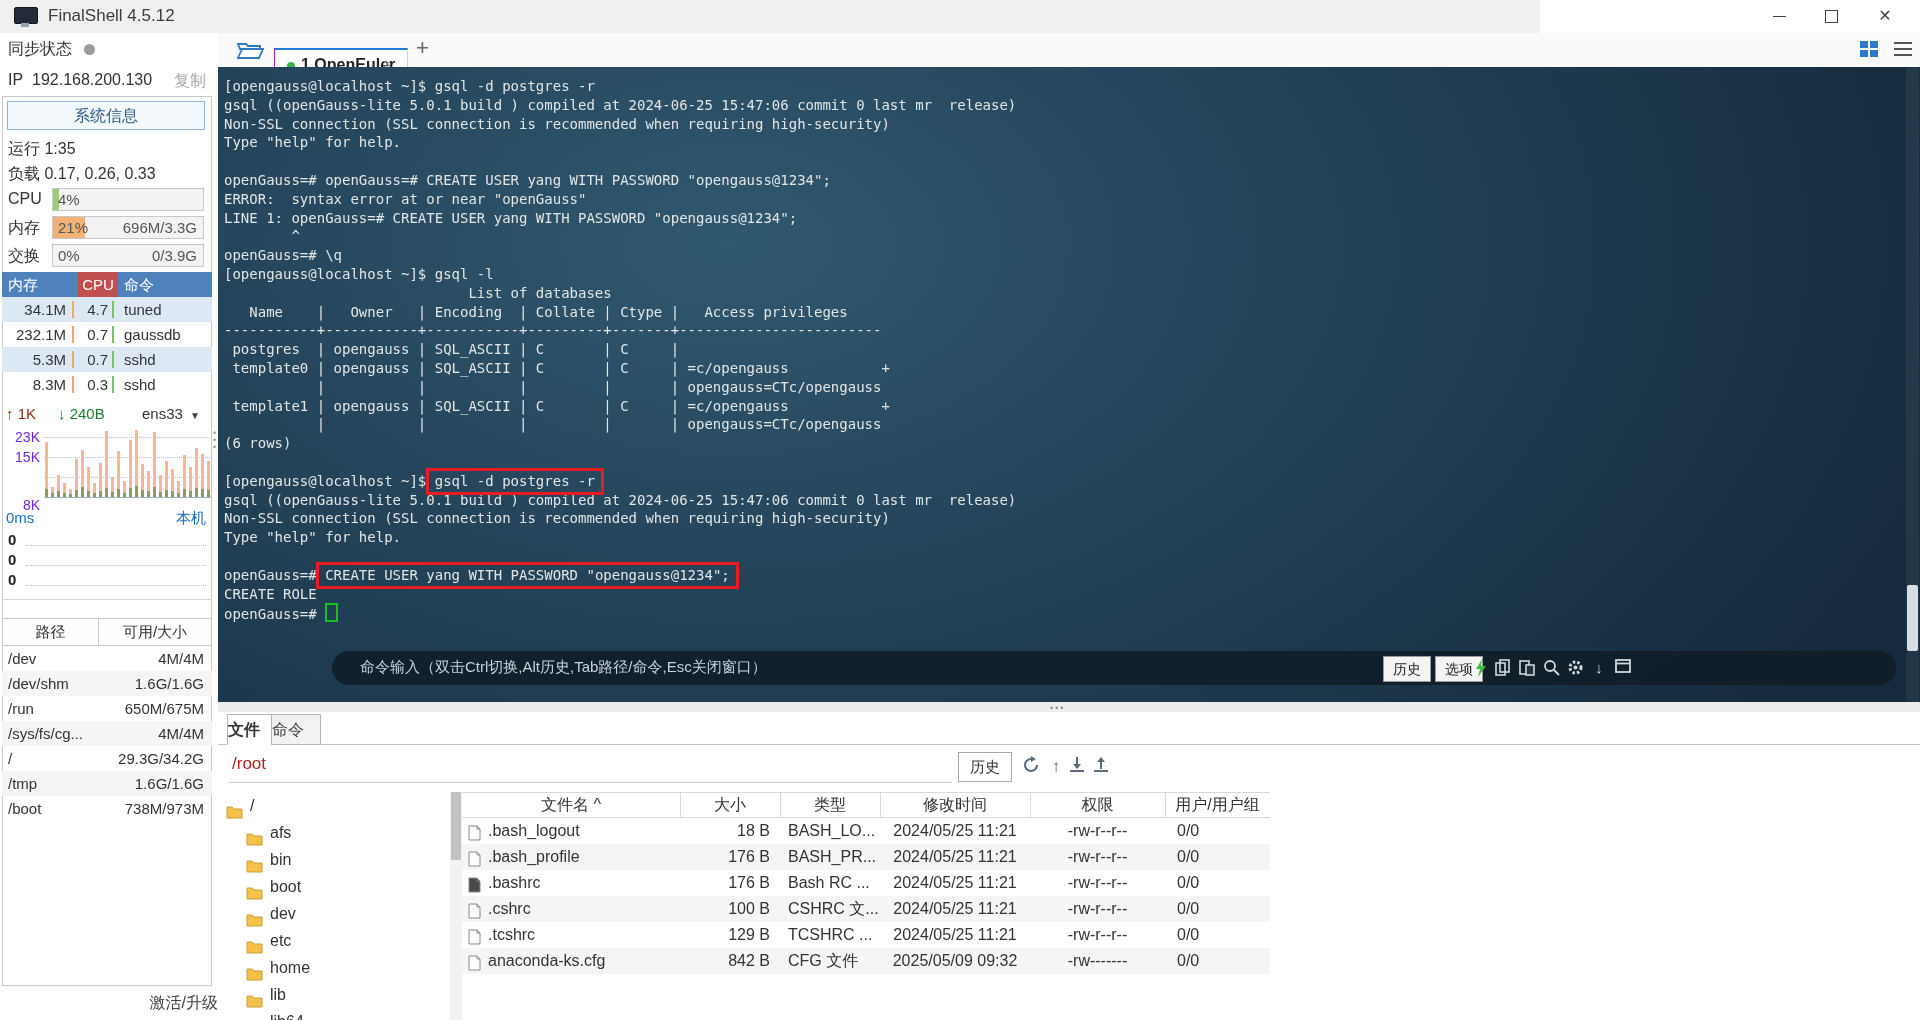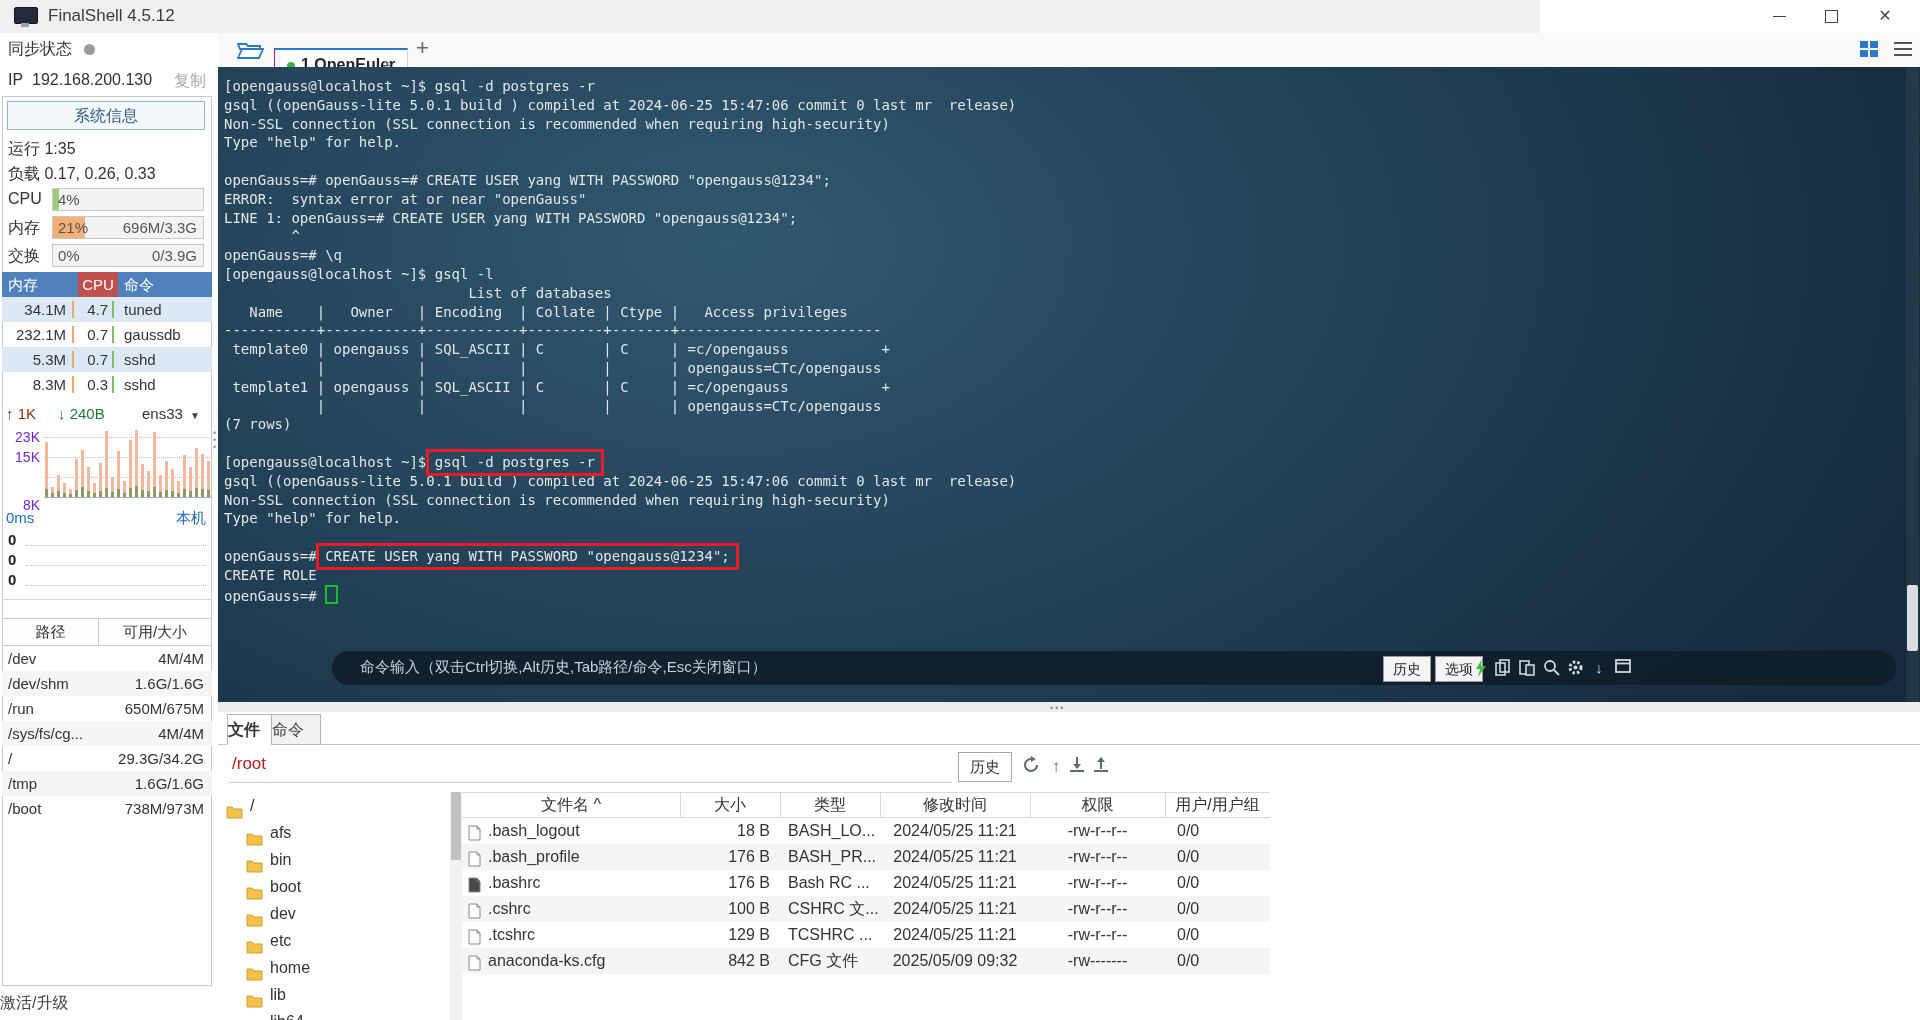--- a/index.html
+++ b/index.html
@@ -65,21 +65,21 @@
   .pingrow .pline{position:absolute;left:26px;right:6px;top:14px;border-top:1px dotted #b9c2c9;}
   .sep{left:2px;width:210px;border-top:1px solid #d5d5d5;}
   
   .disk{left:2px;top:585px;width:210px;font-size:15px;}
   .dhead{position:relative;height:26px;line-height:26px;border:1px solid #c6c6c6;background:#fdfdfd;}
   .dh0{position:absolute;left:0;width:95px;text-align:center;border-right:1px solid #c6c6c6;}
   .dh1{position:absolute;left:96px;right:0;text-align:center;}
   .drow{position:relative;height:25px;line-height:25px;}
   .drow:nth-child(even){background:#f5f5f5;}
   .dc0{position:absolute;left:6px;} .dc1{position:absolute;right:8px;}
-  .activate{left:0;top:960px;width:218px;text-align:left;color:#444;}
+  .activate{left:0;top:960px;width:218px;text-align:right;color:#444;}
   
   .tabstrip{left:218px;top:33px;width:1702px;height:34px;background:#fafafa;border-bottom:1px solid #dcdcdc;}
   .openfolder{left:18px;top:6px;width:28px;height:22px;}
   .tab{left:56px;top:15px;width:132px;height:33px;background:#fff;border-left:1px solid #a21caf;
        border-right:1px solid #d0d0d0;border-top:2px solid #1f7ad4;}
   .tabdot{position:absolute;left:12px;top:12px;width:8px;height:8px;border-radius:50%;background:#38b24a;}
   .tablabel{position:absolute;left:26px;top:6px;font-size:16px;font-weight:bold;color:#222;}
   .tabclose{position:absolute;left:108px;top:5px;font-size:15px;color:#999;}
   .tabplus{left:198px;top:2px;font-size:22px;color:#666;}
   .layout-icon{left:1642px;top:8px;width:20px;height:18px;}
@@ -428,25 +428,26 @@
         <div class="tline"></div>
         <div class="tline">openGauss=# openGauss=# CREATE USER yang WITH PASSWORD "opengauss@1234";</div>
         <div class="tline">ERROR:  syntax error at or near "openGauss"</div>
         <div class="tline">LINE 1: openGauss=# CREATE USER yang WITH PASSWORD "opengauss@1234";</div>
         <div class="tline">        ^</div>
         <div class="tline">openGauss=# \q</div>
         <div class="tline">[opengauss@localhost ~]$ gsql -l</div>
         <div class="tline">                             List of databases</div>
         <div class="tline">   Name    |   Owner   | Encoding  | Collate | Ctype |   Access privileges   </div>
         <div class="tline">-----------+-----------+-----------+---------+-------+------------------------</div>
+        <div class="tline"> postgres  | opengauss | SQL_ASCII | C       | C     | </div>
         <div class="tline"> template0 | opengauss | SQL_ASCII | C       | C     | =c/opengauss           +</div>
         <div class="tline">           |           |           |         |       | opengauss=CTc/opengauss</div>
         <div class="tline"> template1 | opengauss | SQL_ASCII | C       | C     | =c/opengauss           +</div>
         <div class="tline">           |           |           |         |       | opengauss=CTc/opengauss</div>
-        <div class="tline">(7 rows)</div>
+        <div class="tline">(6 rows)</div>
         <div class="tline"></div>
         <div class="tline"><span>[opengauss@localhost ~]$ </span><span class="redbox">gsql -d postgres -r</span></div>
         <div class="tline">gsql ((openGauss-lite 5.0.1 build ) compiled at 2024-06-25 15:47:06 commit 0 last mr  release)</div>
         <div class="tline">Non-SSL connection (SSL connection is recommended when requiring high-security)</div>
         <div class="tline">Type "help" for help.</div>
         <div class="tline"></div>
         <div class="tline"><span>openGauss=# </span><span class="redbox">CREATE USER yang WITH PASSWORD "opengauss@1234";</span></div>
         <div class="tline">CREATE ROLE</div>
         <div class="tline"><span>openGauss=# </span><span class="cursor"></span></div>
       </div>

